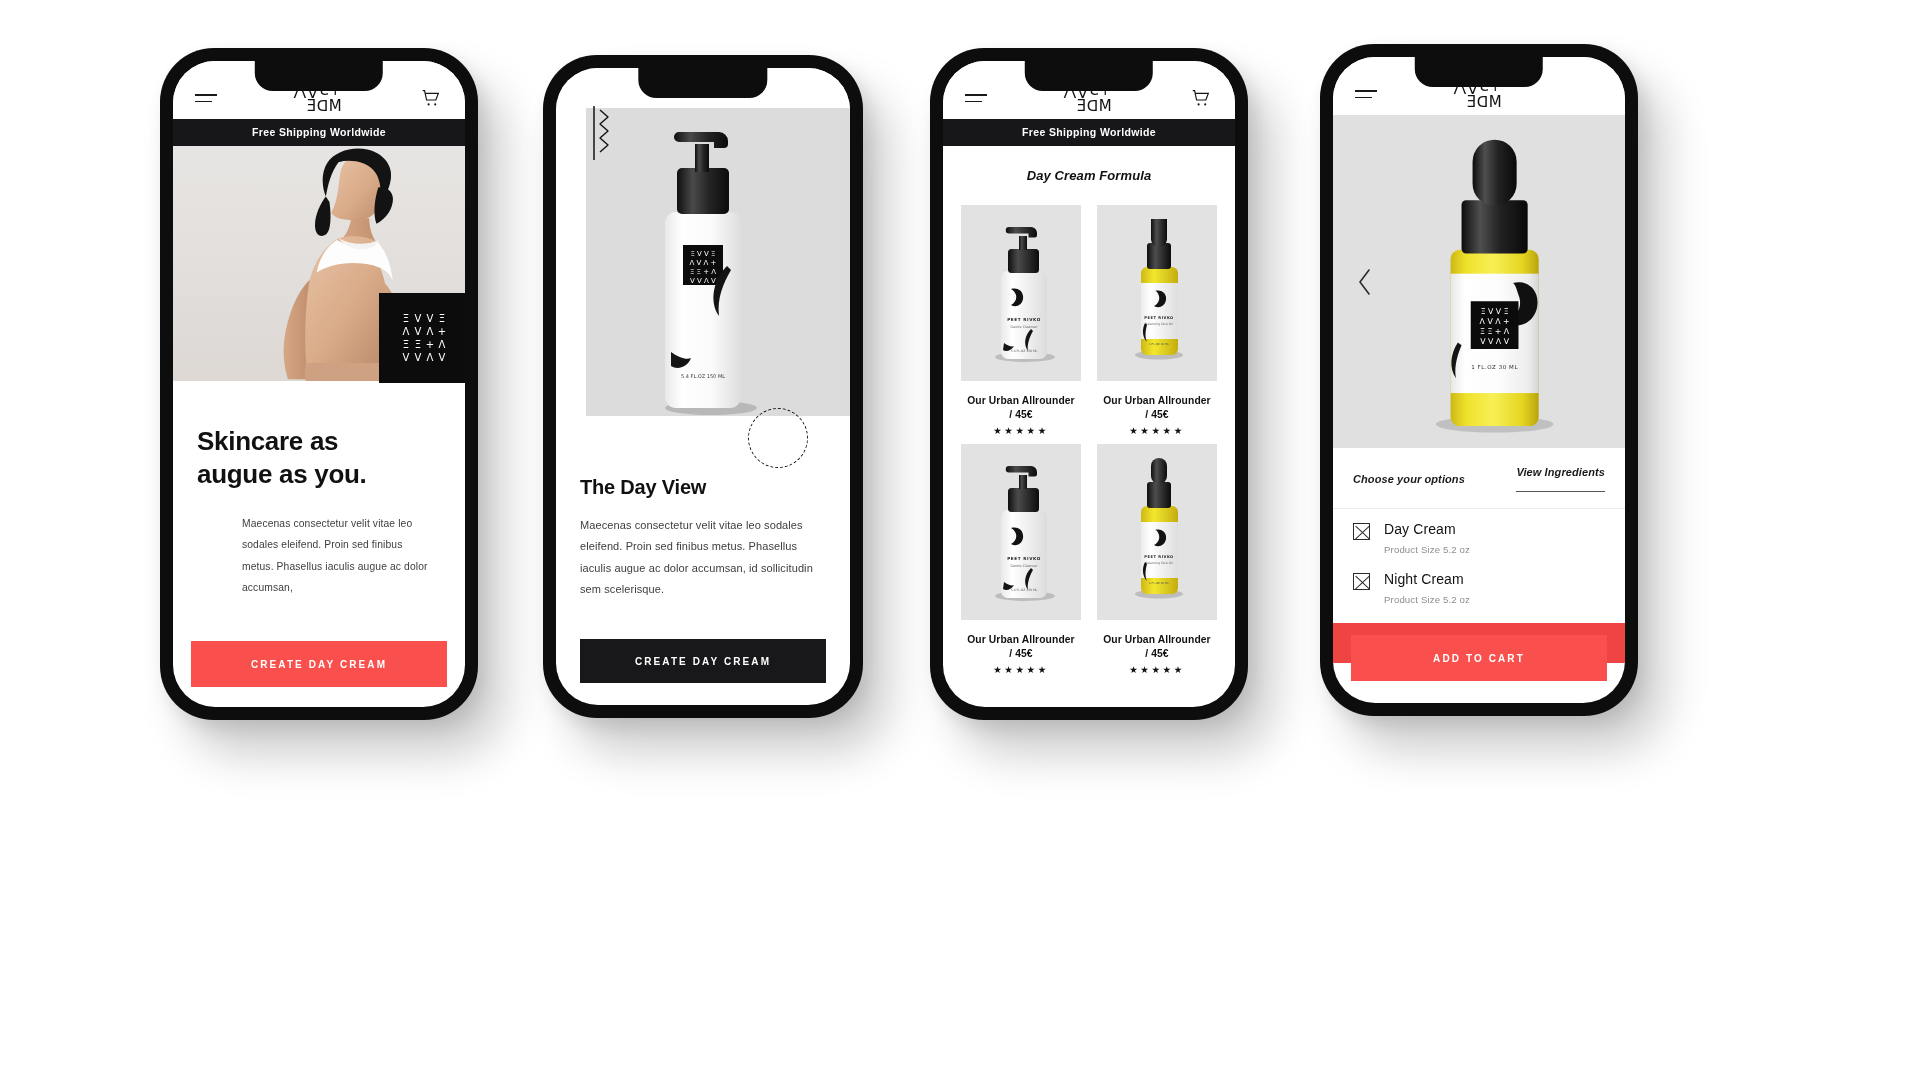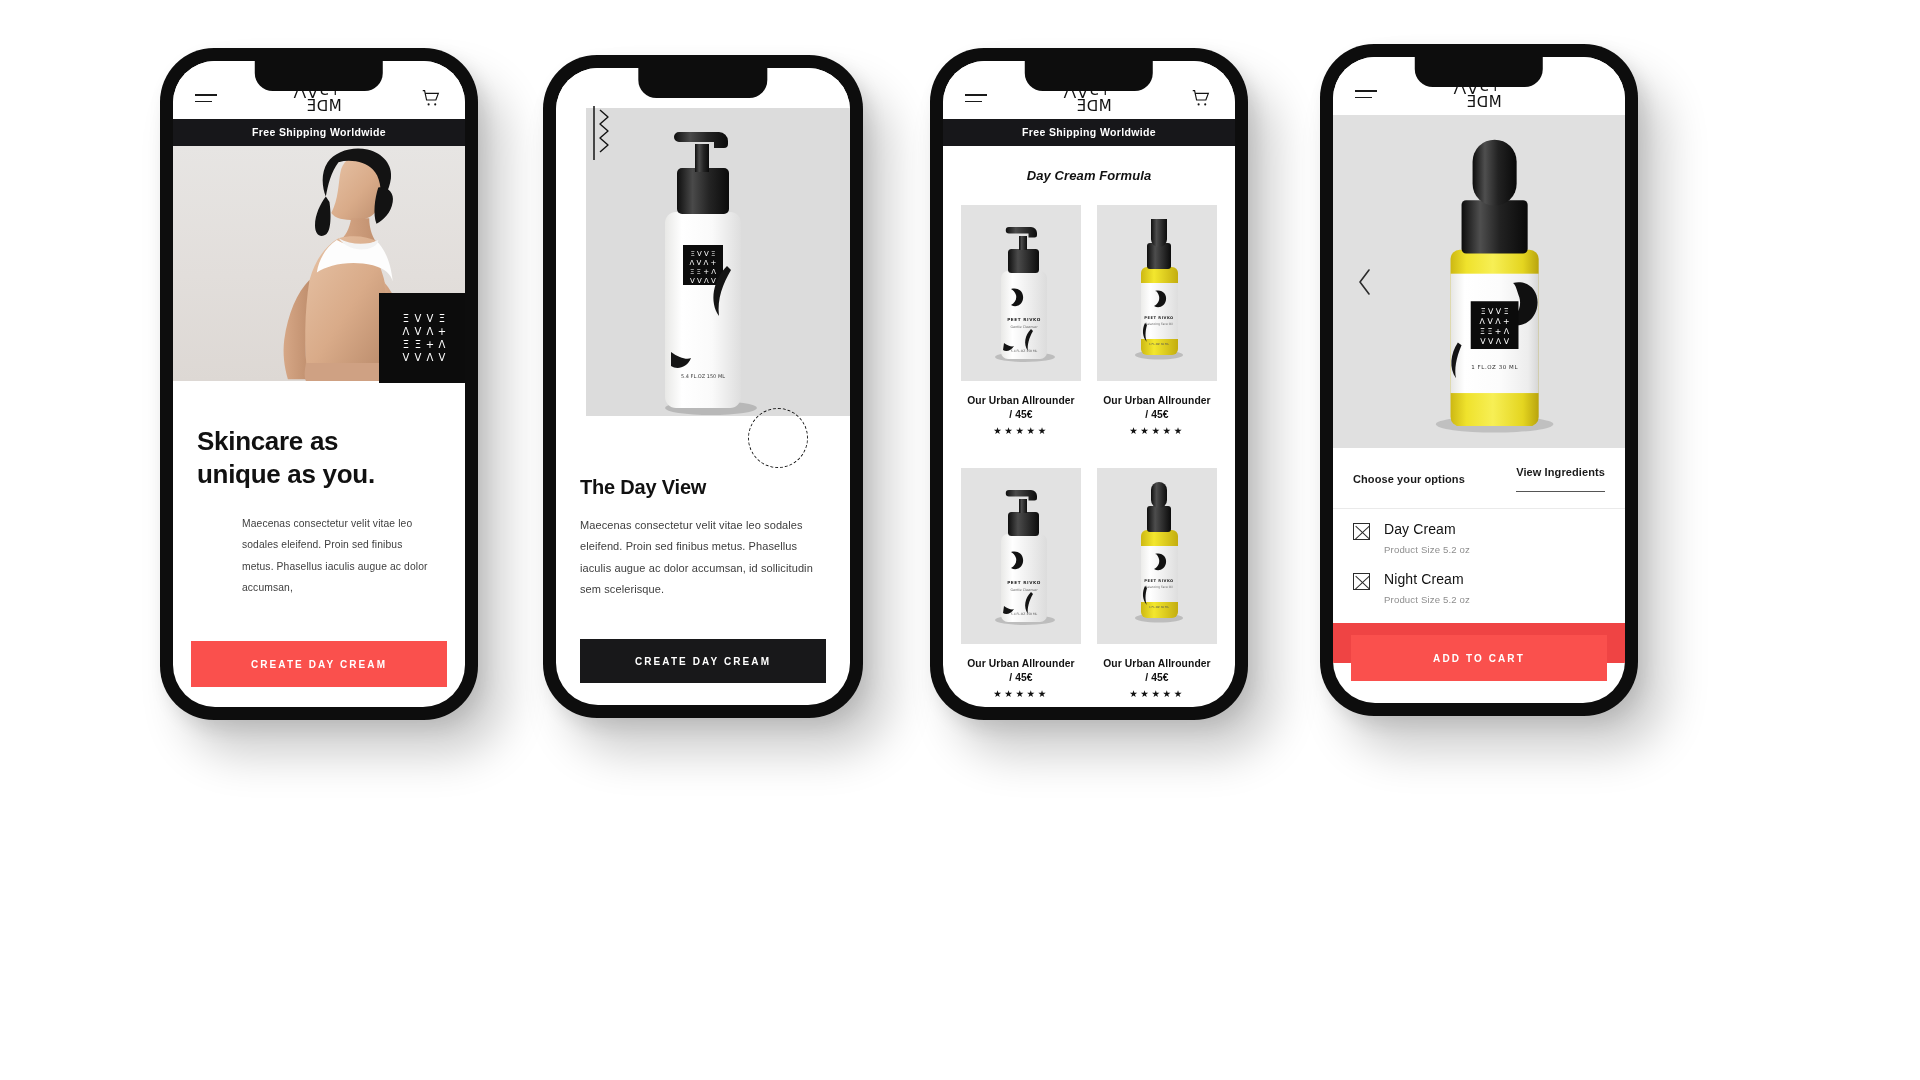--- a/index.html
+++ b/index.html
@@ -106,34 +106,34 @@
   }
   .pump-wrap { position:absolute; left:50%; top: 52px; transform:translateX(-50%); width: 120px; height: 300px; }
   .p2-body { padding: 0 24px; }
   .p2-title { font-size: 20px; font-weight: 700; color:#111; letter-spacing:-0.2px; }
   .p2-para { margin-top: 16px; font-size:11px; line-height: 1.95; color:#3d3d3d; letter-spacing:0.1px; }
   #p2-cta { position:absolute; left:24px; right:24px; bottom: 22px; height: 44px; }
 
   
   #phone3 { left: 930px; top: 48px; width: 318px; height: 672px; }
   .p3-head { text-align:center; font-size: 13px; font-weight:700; color:#111; padding: 22px 0 0 0; letter-spacing:0.1px;font-style:italic;}
-  .grid2 { display:grid; grid-template-columns: 1fr 1fr; gap: 32px 16px; padding: 22px 18px 0 18px; }
+  .grid2 { display:grid; grid-template-columns: 1fr 1fr; gap: 8px 16px; padding: 22px 18px 0 18px; }
   .pcard { }
   .pthumb { background:#e2e2e2; height: 176px; position:relative; overflow:hidden; }
   .pname { margin-top: 12px; text-align:center; font-size:10.3px; font-weight:700; color:#111; line-height:1.55; letter-spacing:0.1px;}
   .pprice { text-align:center; font-size:10.3px; font-weight:700; color:#111; letter-spacing:0.1px;}
   .stars { text-align:center; margin-top: 5px; font-size:9.5px; letter-spacing:2.6px; color:#111; }
 
   
   #phone4 { left: 1320px; top: 44px; width: 318px; height: 672px; }
   .p4-img { position:relative; height: 333px; background:#e0e0e0; overflow:hidden; }
   .p4-arrow { position:absolute; left: 22px; top: 50%; transform:translateY(-50%); width:20px; height:30px; z-index:6; cursor:pointer;}
   .p4-opt-head {
     display:flex; align-items:center; justify-content:space-between;
-    padding: 18px 20px 16px 20px; border-bottom:1px solid #eaeaea;
+    padding: 18px 20px 16px 20px; border-bottom:1px solid #eaeaea;font-style:italic;
   }
   .p4-opt-head .lbl { font-size:11px; font-weight:700; color:#1a1a1a; letter-spacing:0.1px;}
   .p4-opt-head .lnk { font-size:11px; font-weight:700; color:#1a1a1a; border-bottom:1.4px solid #555; padding-bottom:13px; cursor:pointer; letter-spacing:0.1px;}
   .opt-row { display:flex; gap: 14px; padding: 12px 20px 4px 20px; }
   .xbox { width:17px; height:17px; border:1.3px solid #2b2b2b; position:relative; flex:0 0 auto; margin-top:2px; cursor:pointer;}
   .xbox:before, .xbox:after {
     content:""; position:absolute; left:-1px; top:50%; width: 19px; height:1.3px; background:#2b2b2b;
   }
   .xbox:before { transform: rotate(43deg); }
   .xbox:after  { transform: rotate(-43deg); }
@@ -217,21 +217,21 @@
           <span>V</span>
           <span>V</span>
           <span>Λ</span>
           <span>V</span>
         </div>
       </div>
 
       <div class="p1-body">
         <div class="p1-title">
           <div>Skincare as</div>
-          <div>unique as you.</div>
+          <div>augue as you.</div>
         </div>
         <div class="p1-para">Maecenas consectetur velit vitae leo sodales eleifend. Proin sed finibus metus. Phasellus iaculis augue ac dolor accumsan,</div>
       </div>
 
       <div class="btn btn-red" id="p1-cta">CREATE DAY CREAM</div>
     </div>
   </div>
 
   <div class="phone" id="phone2">
     <div class="screen">

